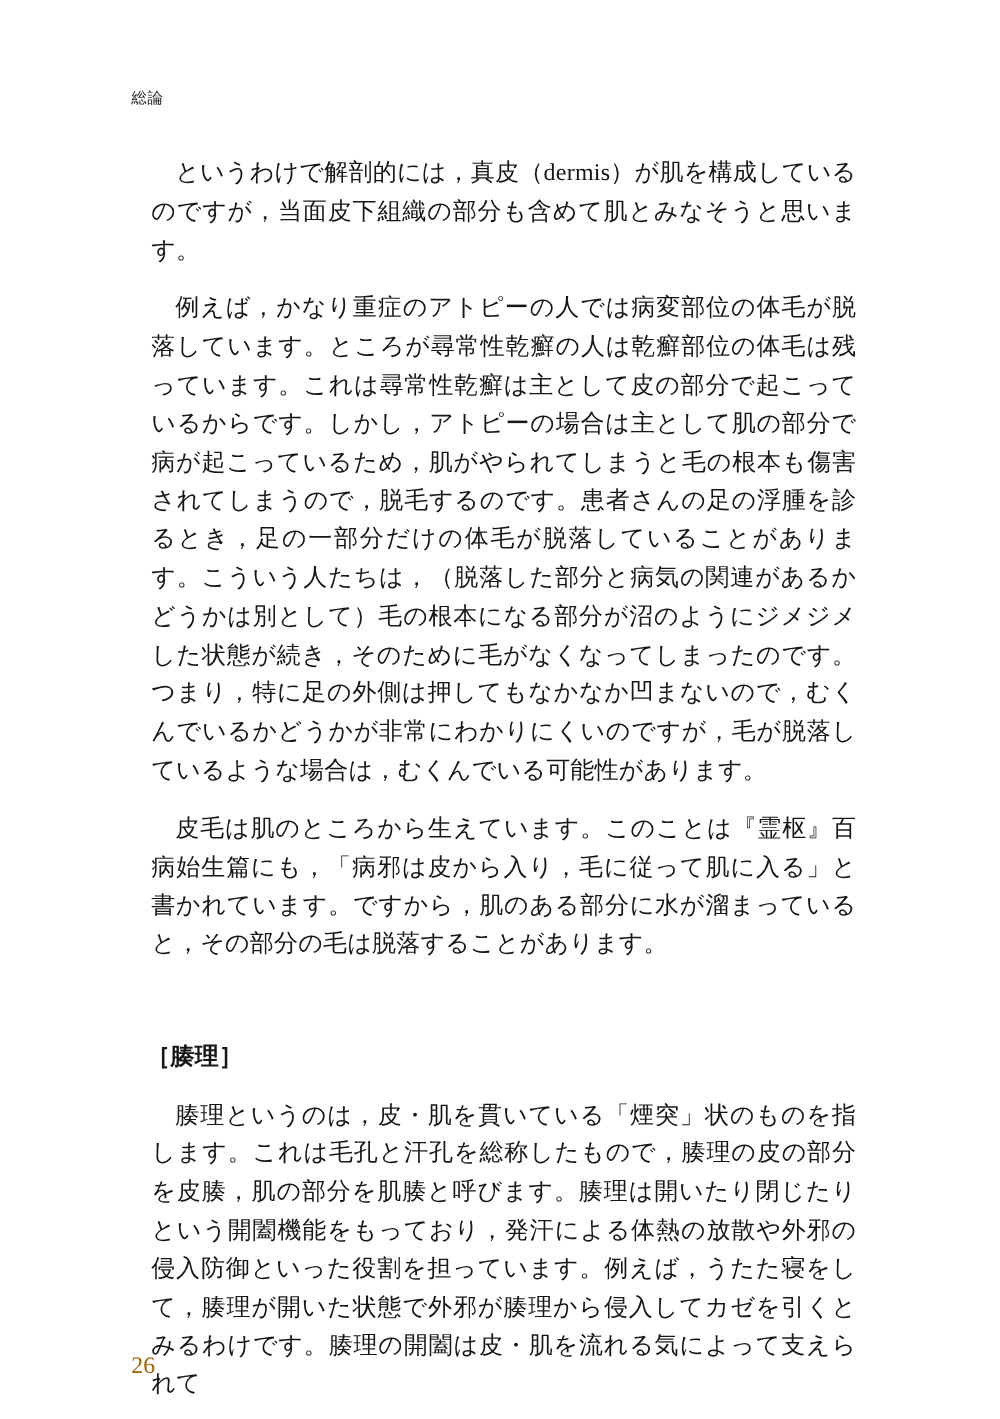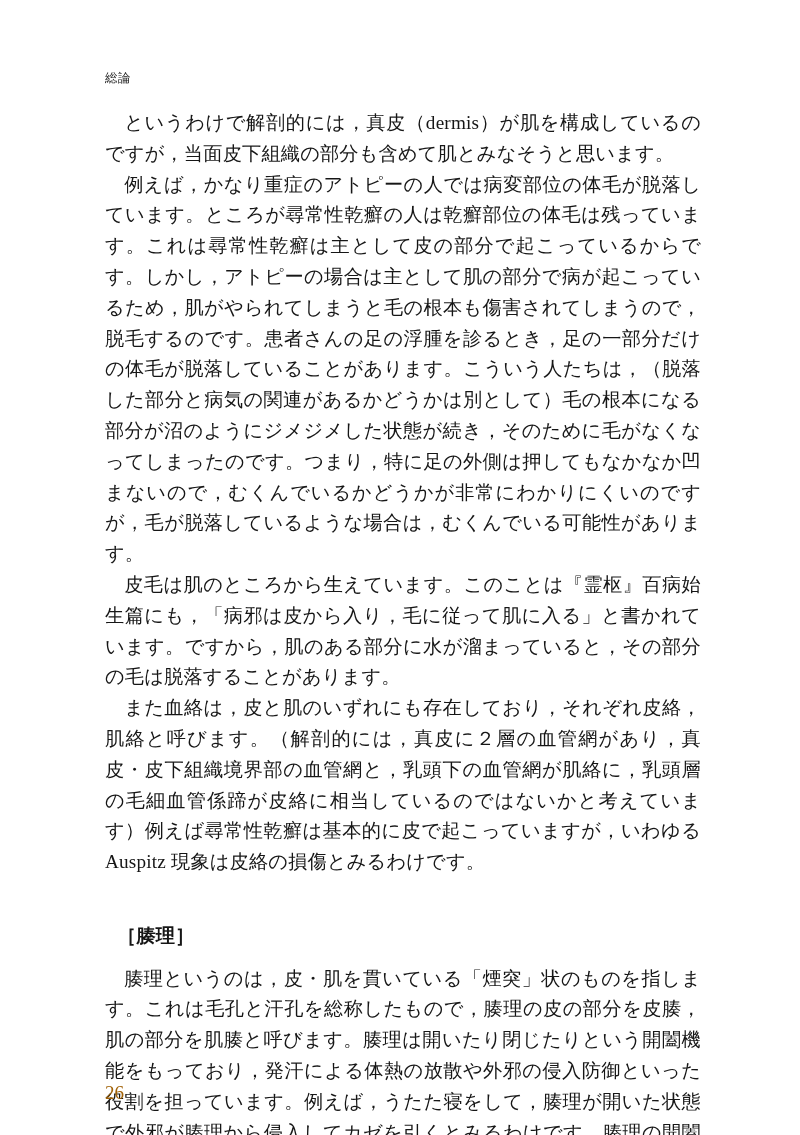--- a/index.html
+++ b/index.html
@@ -28,21 +28,21 @@
     color: #1c1c1c;
     white-space: nowrap;
   }
   .text-block {
     position: absolute;
     left: 105px;
     top: 108px;
     width: 596px;
   }
   .para {
-    margin: 0;
+    margin: 16px;
     font-size: 19.2px;
     line-height: 30.8px;
     text-align: justify;
     text-justify: inter-character;
     text-indent: 1em;
     letter-spacing: 0.01em;
     word-break: break-all;
     overflow-wrap: anywhere;
     hyphens: none;
   }
@@ -76,21 +76,20 @@
   <div class="running-head">総論</div>
 
   <div class="text-block">
 
     <p class="para">というわけで解剖的には，真皮（dermis）が肌を構成しているのですが，当面皮下組織の部分も含めて肌とみなそうと思います。</p>
 
     <p class="para">例えば，かなり重症のアトピーの人では病変部位の体毛が脱落しています。ところが尋常性乾癬の人は乾癬部位の体毛は残っています。これは尋常性乾癬は主として皮の部分で起こっているからです。しかし，アトピーの場合は主として肌の部分で病が起こっているため，肌がやられてしまうと毛の根本も傷害されてしまうので，脱毛するのです。患者さんの足の浮腫を診るとき，足の一部分だけの体毛が脱落していることがあります。こういう人たちは，（脱落した部分と病気の関連があるかどうかは別として）毛の根本になる部分が沼のようにジメジメした状態が続き，そのために毛がなくなってしまったのです。つまり，特に足の外側は押してもなかなか凹まないので，むくんでいるかどうかが非常にわかりにくいのですが，毛が脱落しているような場合は，むくんでいる可能性があります。</p>
 
     <p class="para">皮毛は肌のところから生えています。このことは『霊枢』百病始生篇にも，「病邪は皮から入り，毛に従って肌に入る」と書かれています。ですから，肌のある部分に水が溜まっていると，その部分の毛は脱落することがあります。</p>
 
-    <p class="para">また血絡は，皮と肌のいずれにも存在しており，それぞれ皮絡，肌絡と呼びます。（解剖的には，真皮に２層の血管網があり，真皮・皮下組織境界部の血管網と，乳頭下の血管網が肌絡に，乳頭層の毛細血管係蹄が皮絡に相当しているのではないかと考えています）例えば尋常性乾癬は基本的に皮で起こっていますが，いわゆる Auspitz 現象は皮絡の損傷とみるわけです。</p>
 
     <div class="spacer-line"></div>
 
     <h2 class="section-heading">［腠理］</h2>
 
     <p class="para">腠理というのは，皮・肌を貫いている「煙突」状のものを指します。これは毛孔と汗孔を総称したもので，腠理の皮の部分を皮腠，肌の部分を肌腠と呼びます。腠理は開いたり閉じたりという開闔機能をもっており，発汗による体熱の放散や外邪の侵入防御といった役割を担っています。例えば，うたた寝をして，腠理が開いた状態で外邪が腠理から侵入してカゼを引くとみるわけです。腠理の開闔は皮・肌を流れる気によって支えられて</p>
 
   </div>
 
   <div class="folio">26</div>

